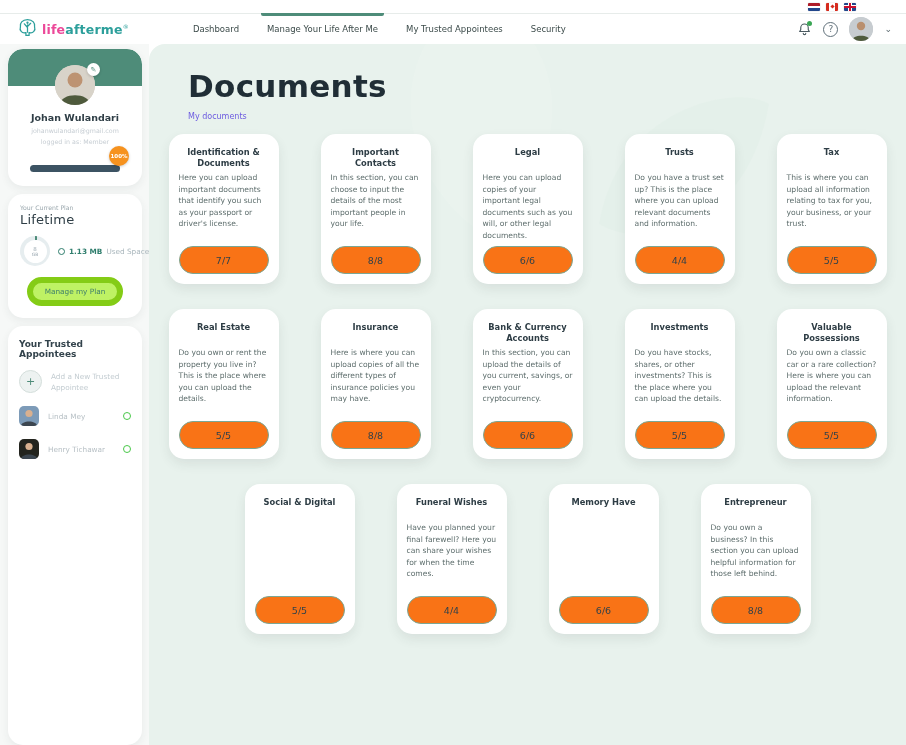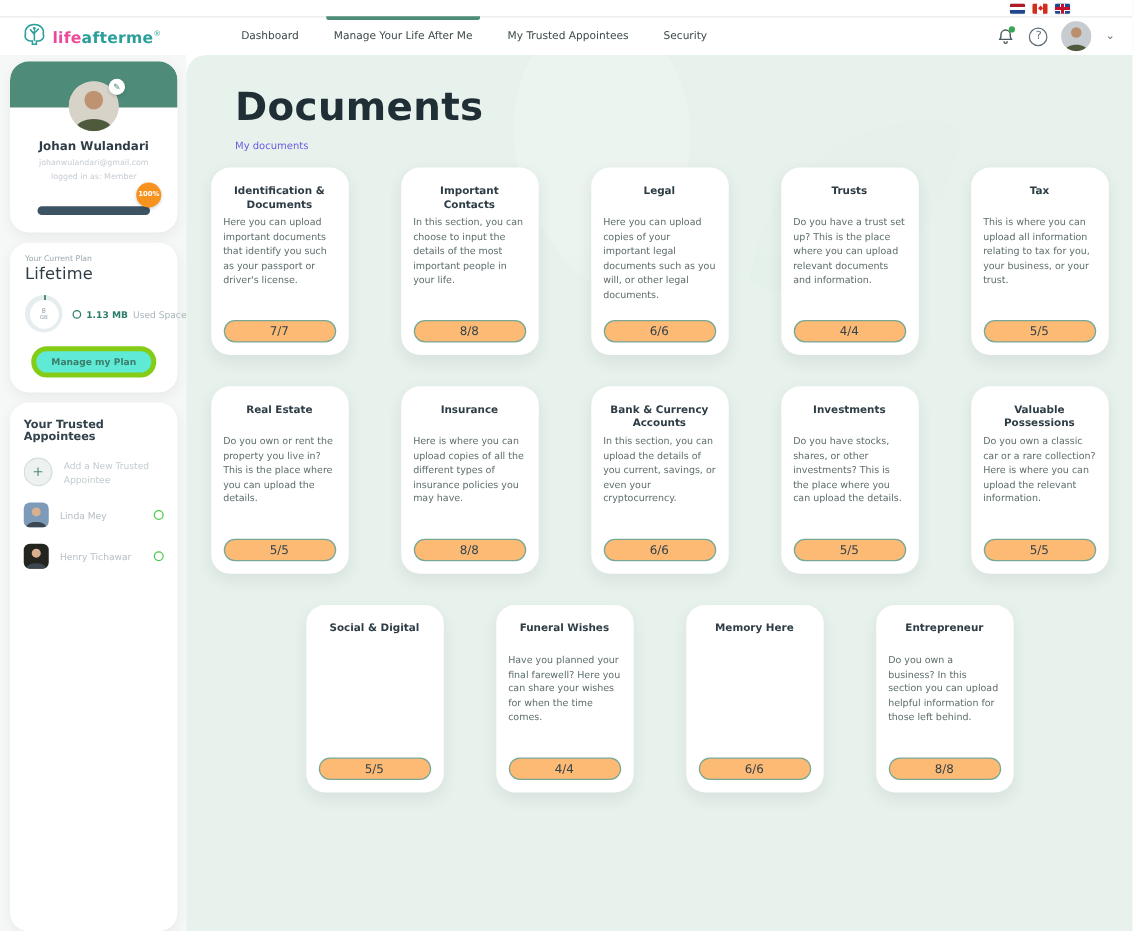--- a/index.html
+++ b/index.html
@@ -65,21 +65,21 @@
   .plan-row { display:flex; align-items:center; gap:8px; margin-top:9px; }
   .gauge { width:30px; height:30px; border-radius:50%; background:conic-gradient(#4E8C79 0 8deg,#E6EDEF 8deg 360deg); display:grid; place-items:center; flex:none; }
   .gauge-inner { width:23px; height:23px; border-radius:50%; background:#fff; display:flex; flex-direction:column; align-items:center; justify-content:center; color:#9aa8b0; }
   .gauge-num { font-size:5.5px; line-height:6px; }
   .gauge-unit { font-size:4.5px; line-height:5px; }
   .storage { display:flex; flex-direction:row; gap:6px; }
   .storage-line { display:flex; align-items:center; gap:4px; }
   .dot { width:7px; height:7px; border:1.6px solid #2E7D6C; border-radius:50%; flex:none; }
   .storage-val { font-size:7.3px; font-weight:700; color:#2E7D6C; white-space:nowrap; }
   .storage-lbl { font-size:7.3px; color:#A9B6BC; white-space:nowrap; }
-  .manage-btn { display:block; margin:11px auto 0; background:#5eead4; border:4px solid #84cc16; color:#3C7D6C; border-radius:999px; padding:4px 12px; font-size:7.3px; font-family:inherit; cursor:pointer;font-weight:bold; }
+  .manage-btn { display:block; margin:11px auto 0; background:#bef264; border:6px solid #84cc16; color:#3C7D6C; border-radius:999px; padding:4px 12px; font-size:7.3px; font-family:inherit; cursor:pointer; }
 
   .appt-card { flex:1; padding:13px 11px; }
   .appt-title { font-size:9px; font-weight:700; color:#33434C; }
   .appt-add { display:flex; align-items:center; gap:9px; margin-top:11px; cursor:pointer; }
   .add-circle { width:23px; height:23px; border-radius:50%; background:#EDF2F1; border:1px solid #D4DEDB; color:#4E8C79; font-size:11px; display:grid; place-items:center; flex:none; }
   .add-label { font-size:7.3px; color:#C3CCD1; line-height:11px; width:72px; }
   .appt-row { display:flex; align-items:center; gap:9px; margin-top:13px; cursor:pointer; }
   .appt-avatar { width:20px; height:20px; border-radius:5px; overflow:hidden; flex:none; }
   .appt-avatar svg { width:100%; height:100%; display:block; }
   .appt-name { font-size:7.3px; color:#B6BFC4; flex:1; }
@@ -90,21 +90,21 @@
   .leaf { position:absolute; opacity:.5; pointer-events:none; }
   .leaf1 { top:-60px; left:200px; width:260px; height:260px; }
   .leaf2 { top:20px; left:430px; width:200px; height:200px; }
   .page-head { padding:24px 0 0 39px; position:relative; }
   .page-title { font-size:31px; font-weight:800; color:#202E36; letter-spacing:.3px; }
   .page-sub { display:inline-block; margin-top:3px; font-size:8px; color:#6C5BE0; cursor:pointer; text-decoration:none; }
   .cards { position:relative; display:flex; flex-wrap:wrap; justify-content:center; column-gap:42px; row-gap:25px; padding:11px 16px 0; }
   .card { width:110px; height:150px; background:#fff; border-radius:15px; box-shadow:0 5px 12px rgba(40,60,55,.09); padding:13px 10px 38px; position:relative; cursor:pointer; }
   .card-title { font-size:8.3px; font-weight:700; color:#2E3D45; text-align:center; line-height:10.5px; min-height:25px; }
   .card-desc { font-size:7.6px; color:#5E6E6D; line-height:11.5px; }
-  .card-count { position:absolute; left:10px; right:10px; bottom:10px; height:18px; border:1px solid #79A795; border-radius:999px; background:#fdba74; display:grid; place-items:center; font-size:9.5px; color:#33424A; }
+  .card-count { position:absolute; left:10px; right:10px; bottom:10px; height:28px; border:1px solid #79A795; border-radius:999px; background:#f97316; display:grid; place-items:center; font-size:9.5px; color:#33424A; }
 
   
   .footer { height:17px; background:#4E8875; display:grid; place-items:center; }
   .footer-text { font-size:6.4px; color:#B7C3DC; letter-spacing:.3px; }
 </style>
 </head>
 <body>
 
 <div class="page">
 
@@ -314,21 +314,21 @@
     <div class="card-count">5/5</div>
   </div>
 
   <div class="card">
     <div class="card-title">Funeral Wishes</div>
     <div class="card-desc">Have you planned your final farewell? Here you can share your wishes for when the time comes.</div>
     <div class="card-count">4/4</div>
   </div>
 
   <div class="card">
-    <div class="card-title">Memory Here</div>
+    <div class="card-title">Memory Have</div>
     <div class="card-count">6/6</div>
   </div>
 
   <div class="card">
     <div class="card-title">Entrepreneur</div>
     <div class="card-desc">Do you own a business? In this section you can upload helpful information for those left behind.</div>
     <div class="card-count">8/8</div>
   </div>
 </div>
     </div>

